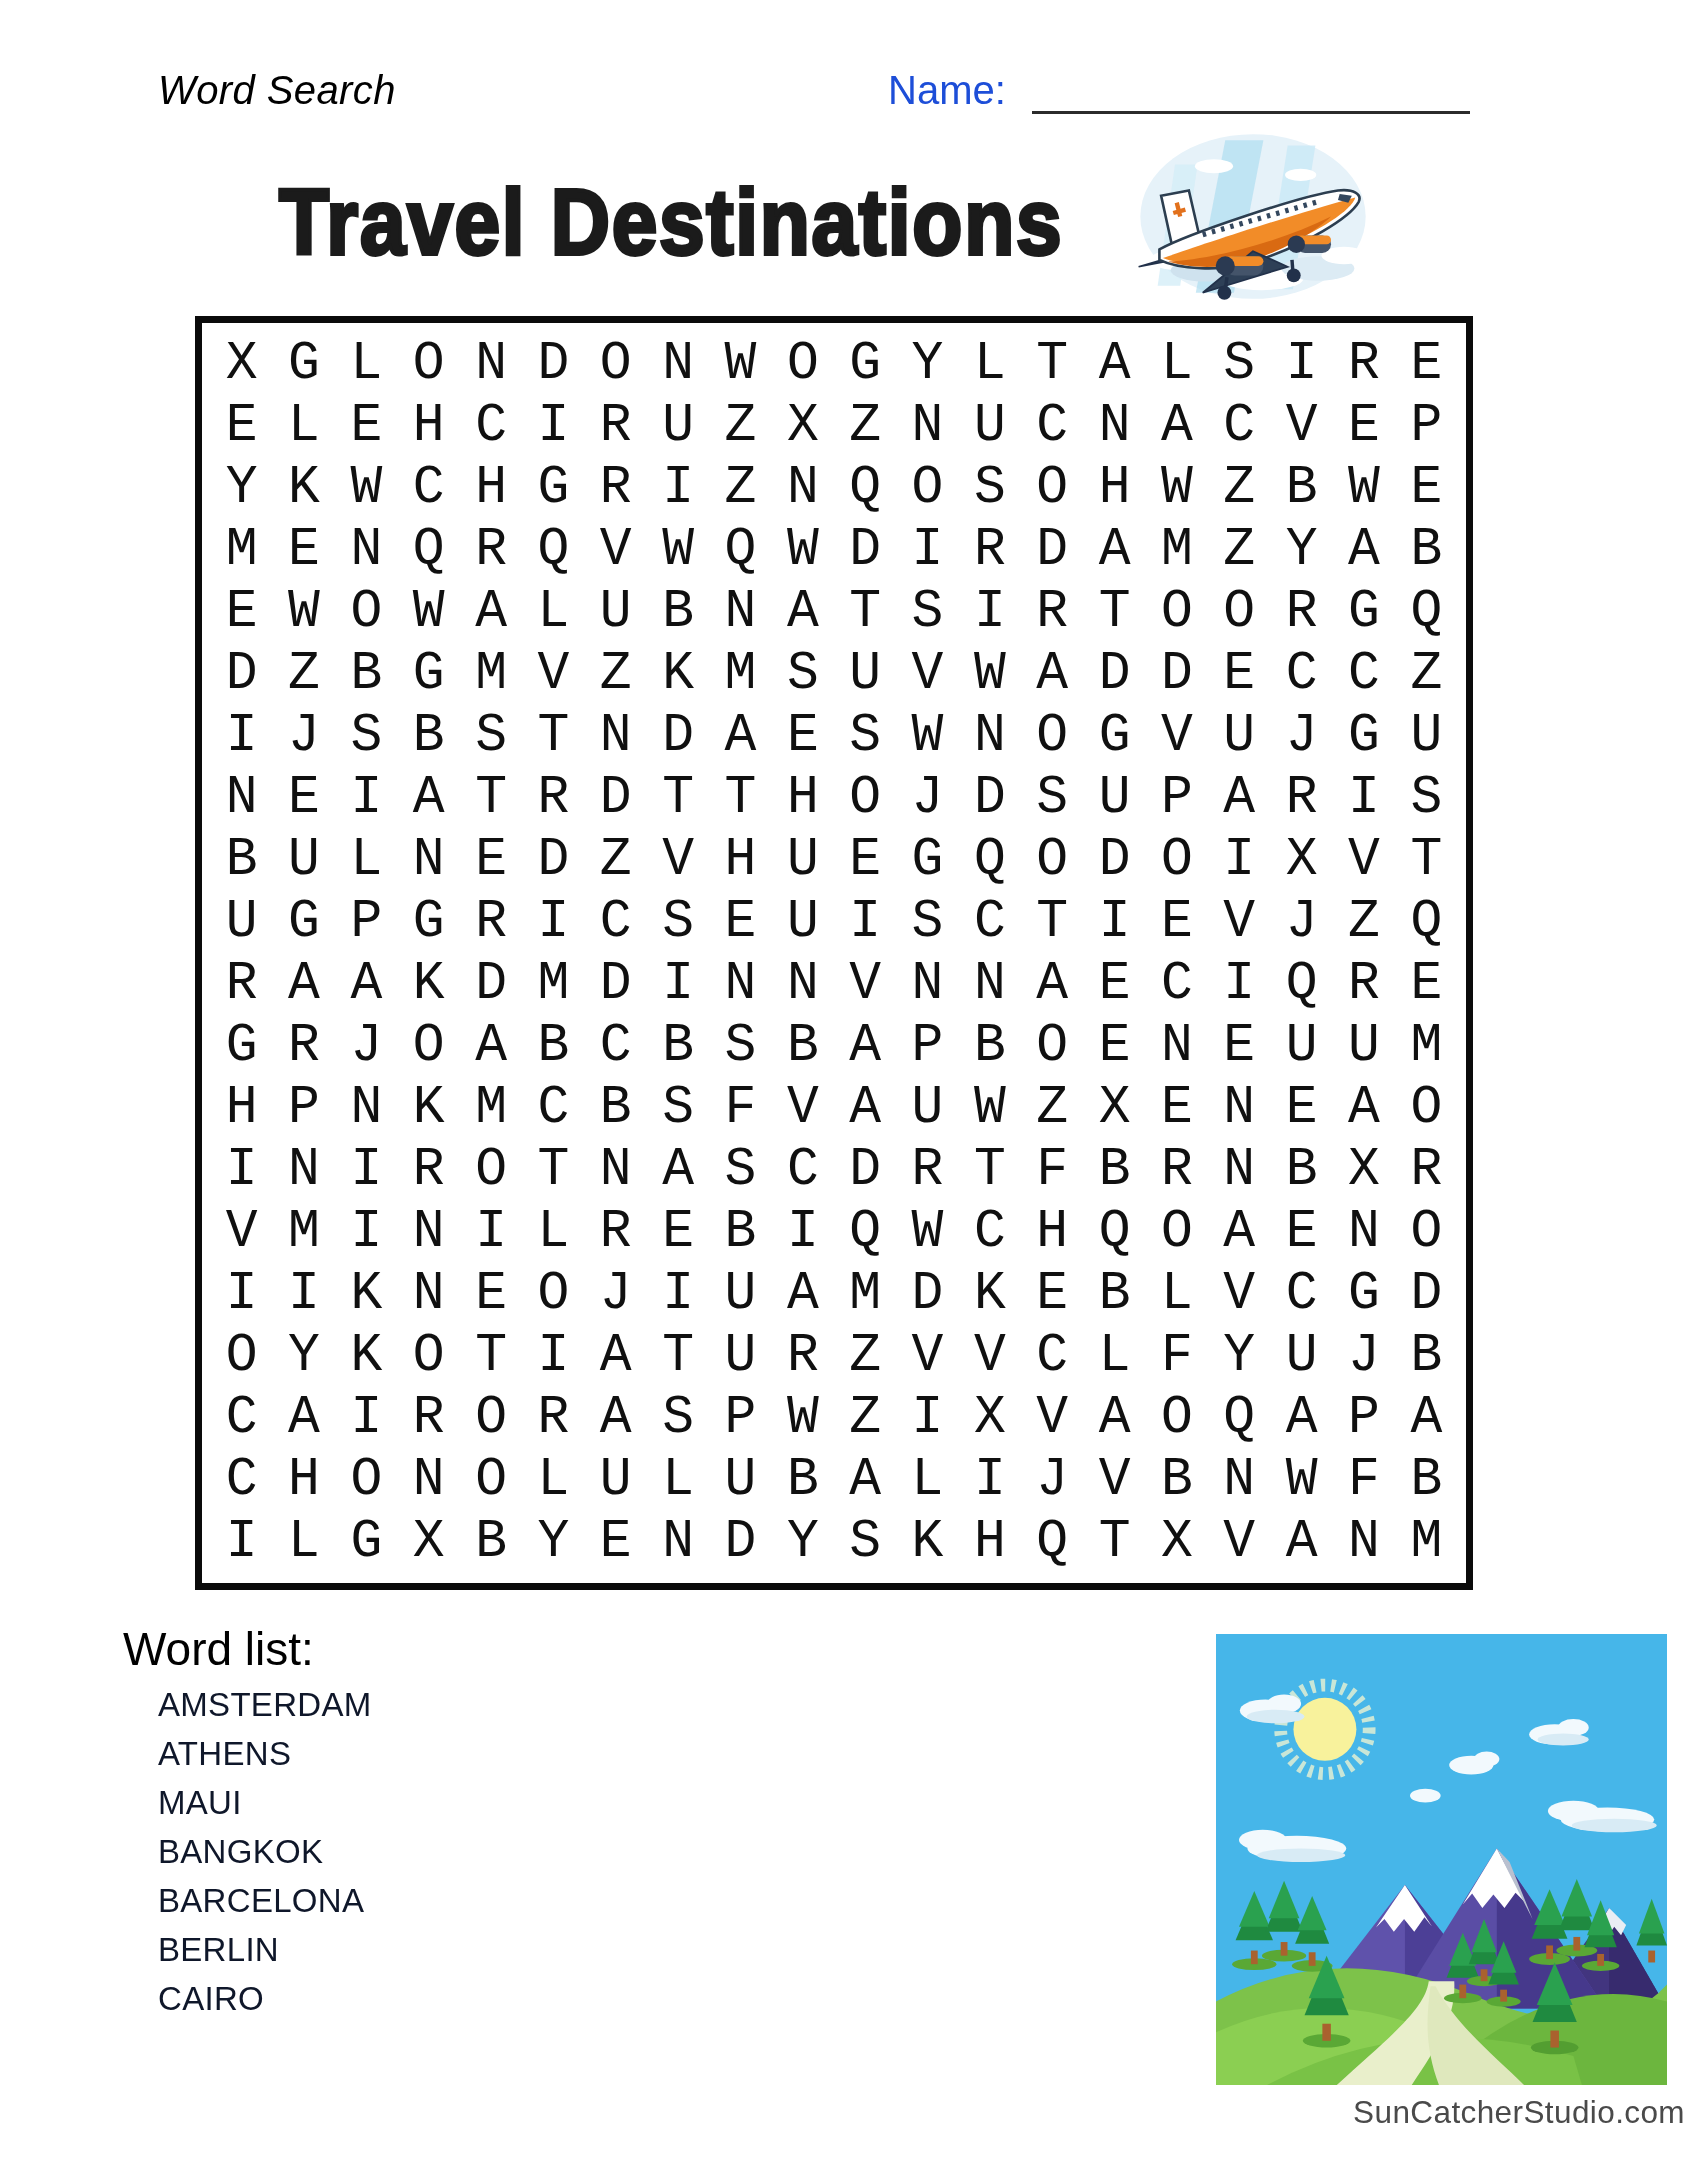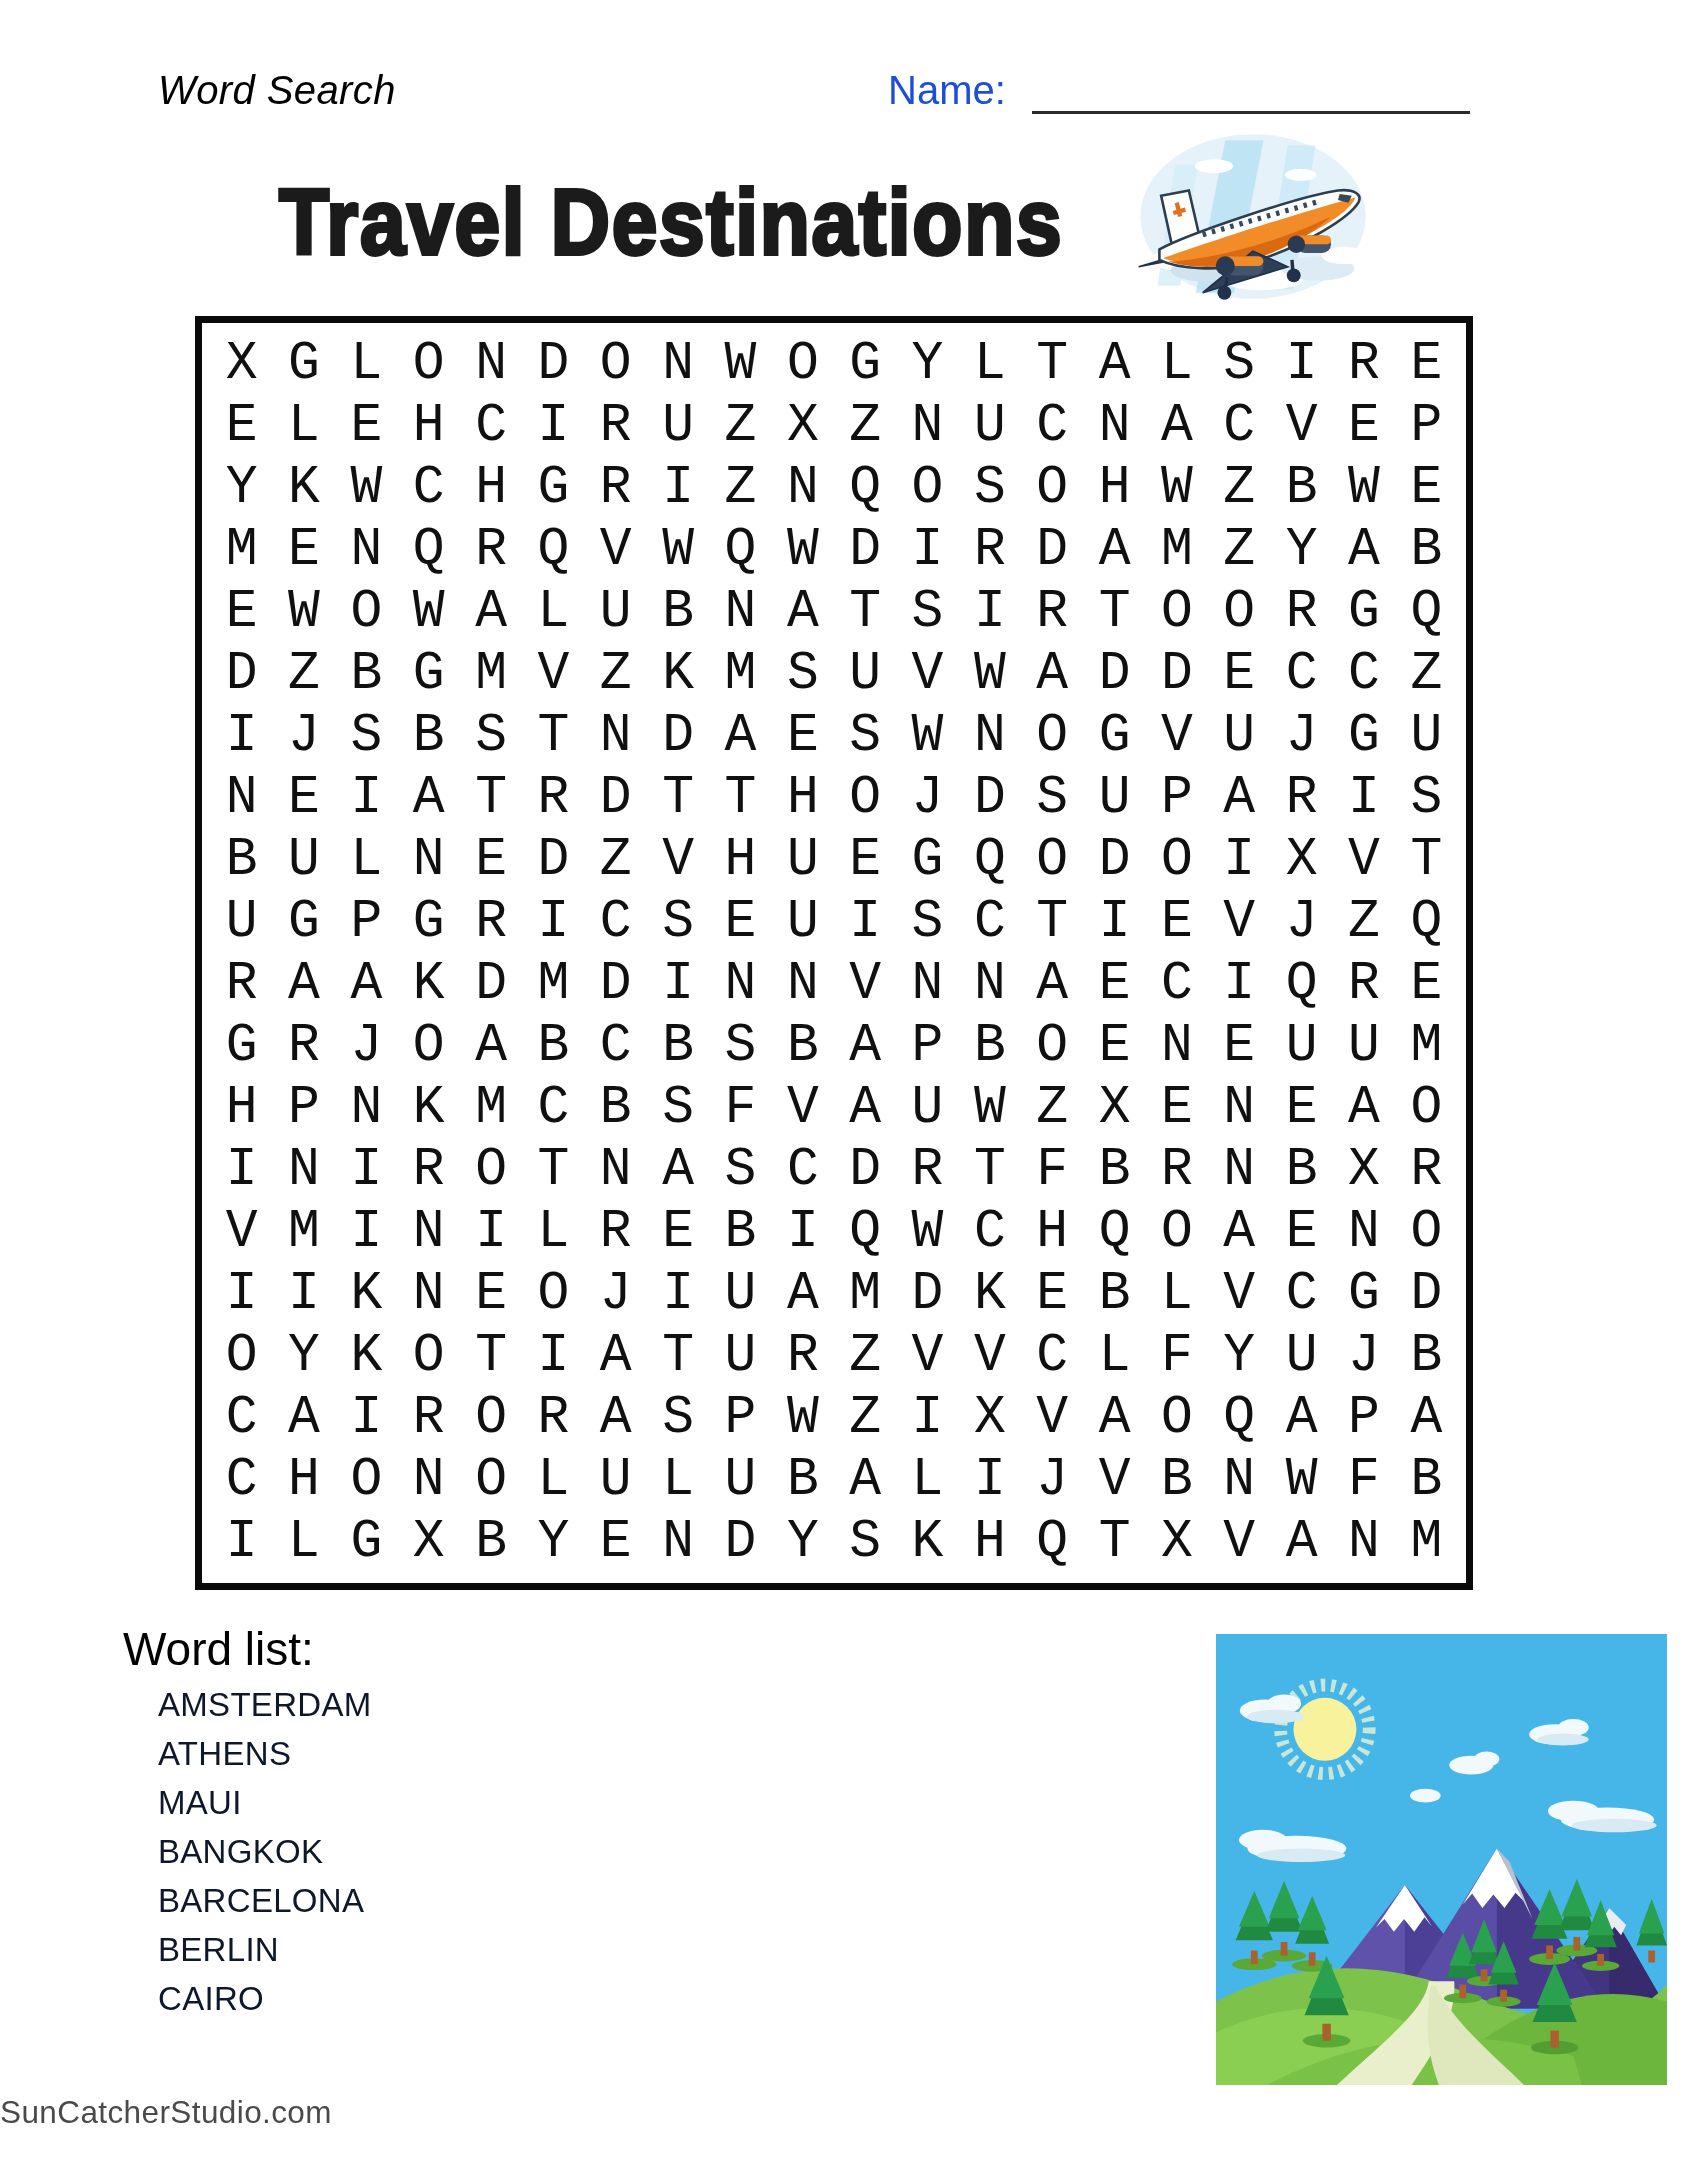--- a/index.html
+++ b/index.html
@@ -41,21 +41,21 @@
   .wl-columns{
     position:absolute;left:158px;top:1680px;
     display:grid;grid-template-columns:280px 267px 267px 281px;
   }
   .word{
     font-size:33px;line-height:49px;color:#0f172a;letter-spacing:0.3px;
     white-space:nowrap;
   }
   .landscape{position:absolute;left:1216px;top:1634px;width:451px;height:451px;}
   .footer{
-    position:absolute;left:0;right:0;top:2094px;text-align:left;
+    position:absolute;left:0;right:0;top:2094px;text-align:right;
     font-size:31.5px;color:#4a4a4a;letter-spacing:0.4px;
   }
 </style>
 </head>
 <body>
 
 <div class="ws-label">Word Search</div>
 <div class="name-label">Name:</div>
 <div class="name-line"></div>
 

